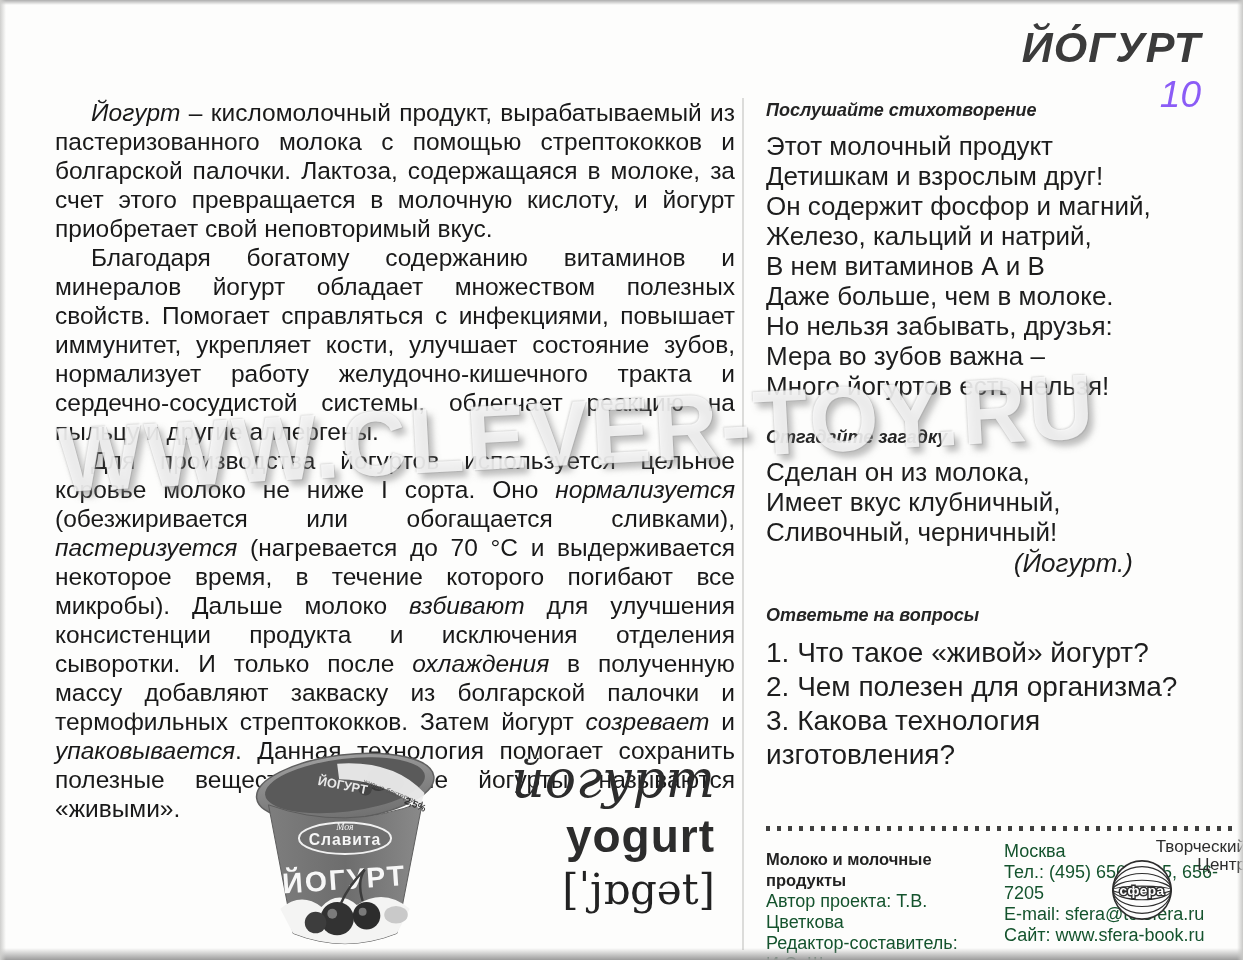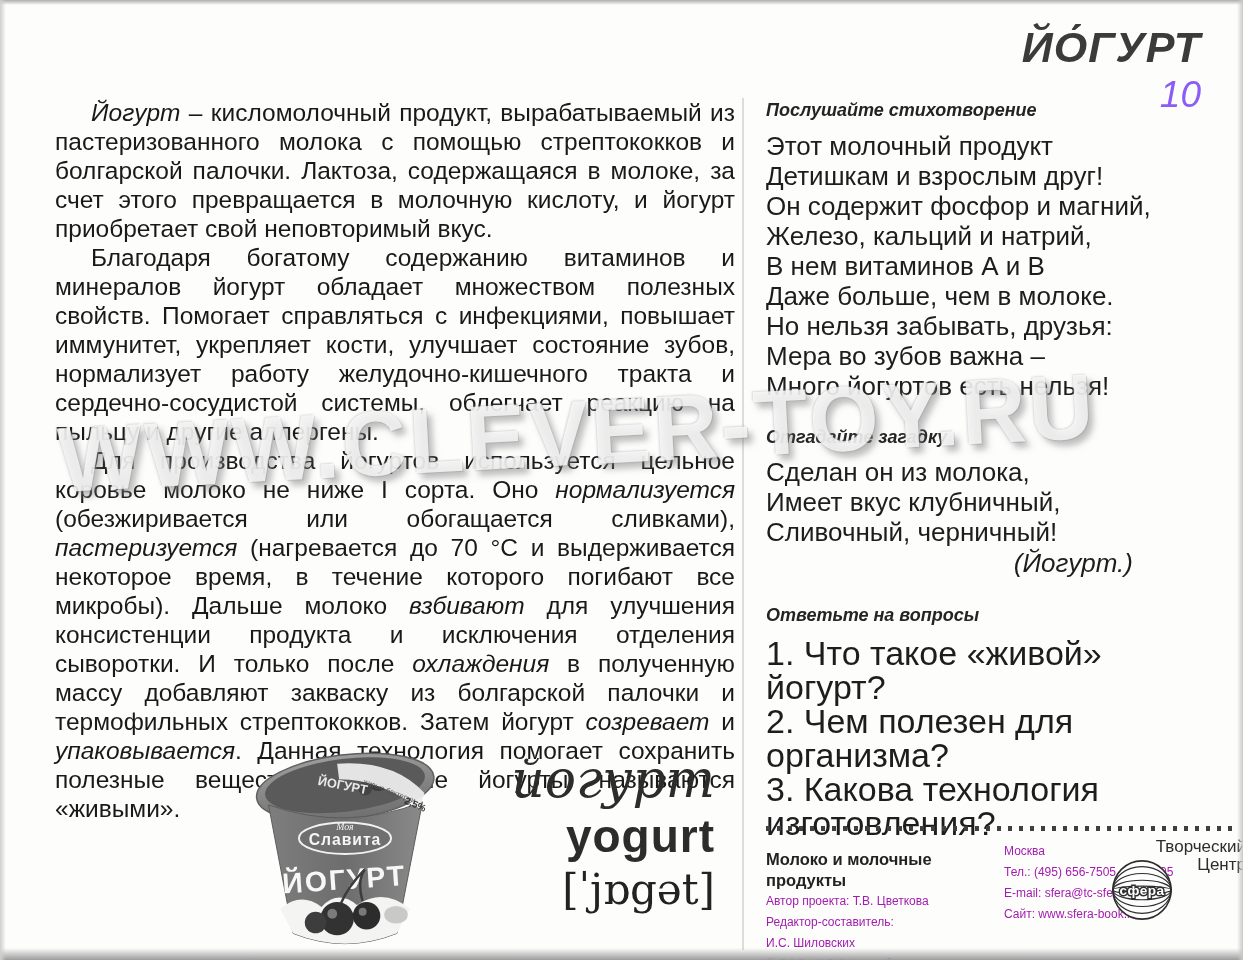--- a/index.html
+++ b/index.html
@@ -39,38 +39,38 @@
   }
   .article p i{font-style:italic;}
 
   .section-title{
     font-size:18px;font-weight:bold;font-style:italic;color:#242424;
     margin:0 0 10px 0;line-height:1.15;
   }
   .section{margin-bottom:26px;}
   .section .line{font-size:26px;line-height:30px;color:#1d1d1d;}
   .riddle-answer{font-size:26px;line-height:32px;font-style:italic;text-align:right;padding-right:58px;color:#1d1d1d;}
-  .questions .line{font-size:34px;line-height:34px;}
+  .questions .line{font-size:28px;line-height:34px;}
 
   
   .media-row{position:absolute;left:245px;top:744px;width:470px;height:210px;}
   .cup-photo{position:absolute;left:0;top:2px;width:200px;height:206px;}
   .vocab{position:absolute;right:0;top:6px;width:250px;text-align:right;}
   .vocab-ru{font-family:"DejaVu Serif","Liberation Serif",serif;font-style:italic;font-size:52px;line-height:58px;color:#2c2c2c;}
   .vocab-en{font-size:46px;font-weight:bold;line-height:56px;color:#2c2c2c;letter-spacing:1px;}
   .vocab-tr{font-family:"DejaVu Serif","Liberation Serif",serif;font-size:42px;line-height:52px;color:#222;}
 
   
   .footer{position:absolute;left:766px;top:826px;width:470px;}
   .footer-dots{height:5px;background:repeating-linear-gradient(90deg,#3f3f3f 0 4px,transparent 4px 11px);margin-bottom:10px;}
   .footer-cols{display:flex;}
   .footer-col1{width:238px;}
   .footer-col2{width:232px;}
   .footer .series-title{font-size:16.5px;font-weight:bold;color:#222;line-height:21px;margin-top:8px;}
-  .footer .line{font-size:12px;color:#a21caf;line-height:21px;}
+  .footer .line{font-size:18px;color:#14532d;line-height:21px;}
   .publisher-logo{position:absolute;right:-10px;top:12px;width:140px;height:100px;}
   .logo-text{position:absolute;right:0;top:0;text-align:right;font-size:17px;line-height:18px;color:#2d2d2d;}
   .logo-sphere{position:absolute;left:2px;top:18px;}
 
   
   .watermark{
     position:absolute;left:58px;top:408px;width:1150px;z-index:6;
     font-size:92px;font-weight:bold;letter-spacing:3px;
     color:rgba(252,252,252,0.8);
     text-shadow:5px 6px 7px rgba(125,125,125,0.5), -1px -1px 2px rgba(160,160,160,0.35), 1px 1px 1px rgba(150,150,150,0.3);

